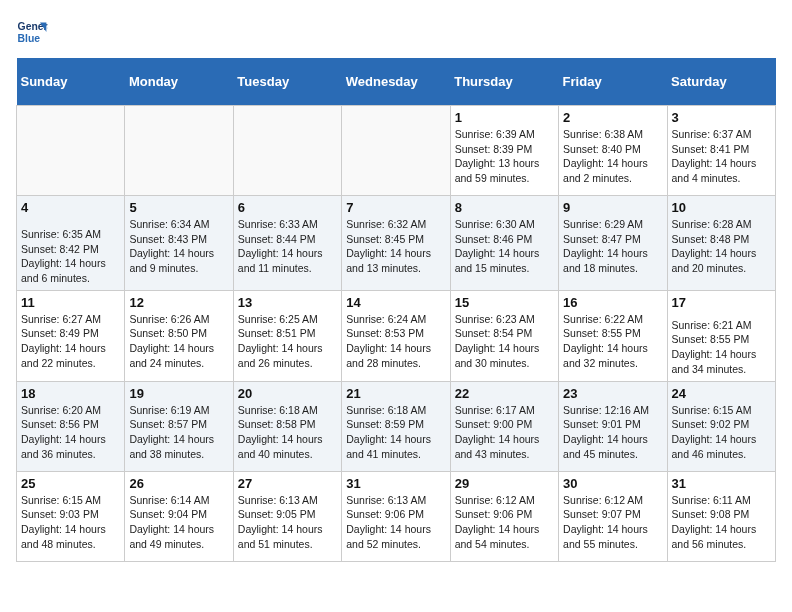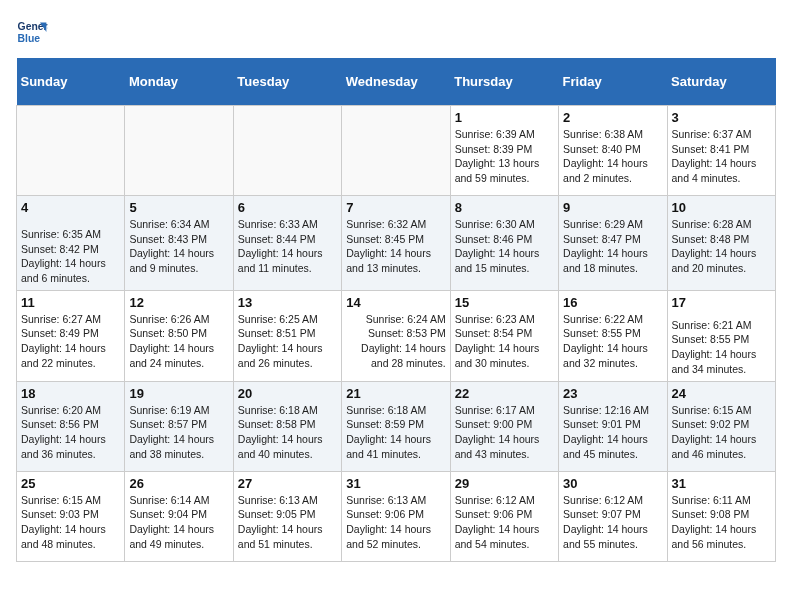--- a/index.html
+++ b/index.html
@@ -189,21 +189,21 @@
 Daylight: 14 hours and 24 minutes.</div>
         </td>
         <td>
           <div class="date-num">13</div>
           <div class="cell-text" style="white-space: pre-line;">Sunrise: 6:25 AM
 Sunset: 8:51 PM
 Daylight: 14 hours and 26 minutes.</div>
         </td>
         <td>
           <div class="date-num">14</div>
-          <div class="cell-text" style="white-space: pre-line; text-align: right;">Sunrise: 6:24 AM
+          <div class="cell-text" style="white-space: pre-line;">Sunrise: 6:24 AM
 Sunset: 8:53 PM
 Daylight: 14 hours and 28 minutes.</div>
         </td>
         <td>
           <div class="date-num">15</div>
           <div class="cell-text" style="white-space: pre-line;">Sunrise: 6:23 AM
 Sunset: 8:54 PM
 Daylight: 14 hours and 30 minutes.</div>
         </td>
         <td>

